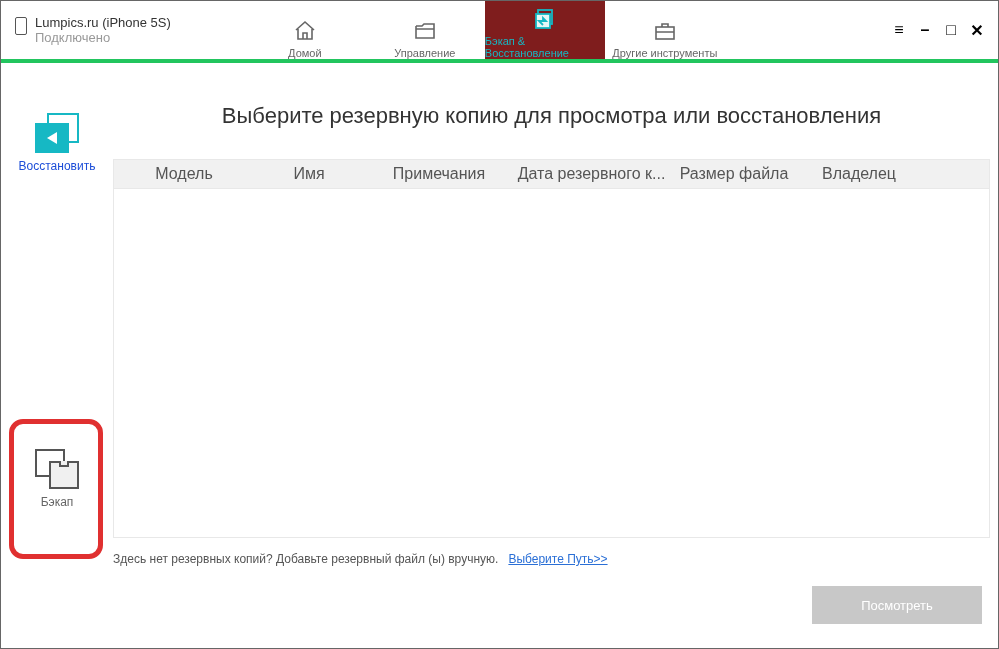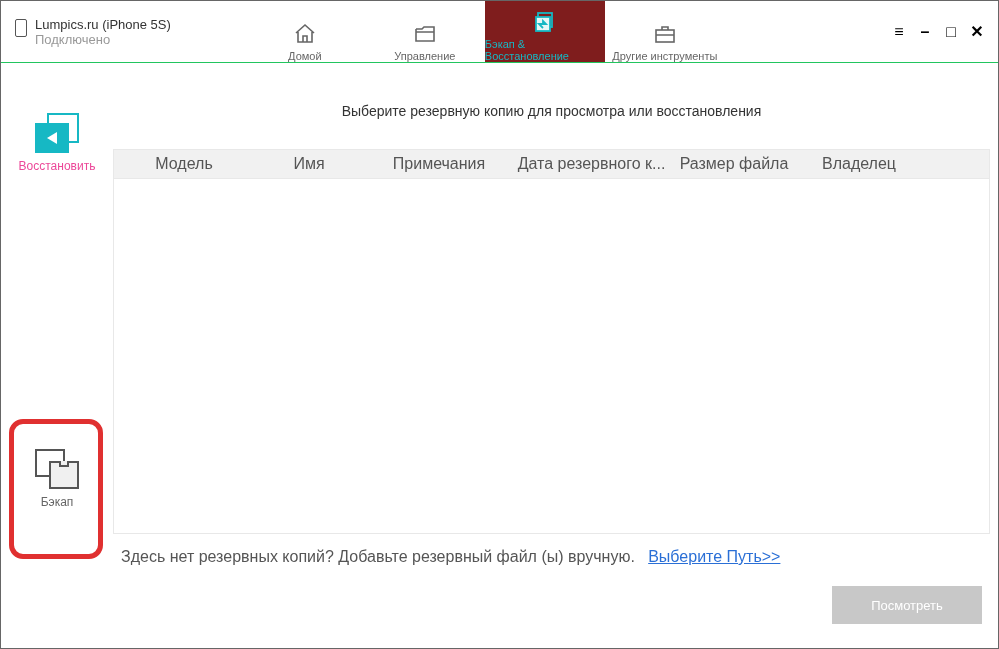--- a/index.html
+++ b/index.html
@@ -1,44 +1,44 @@
 <!DOCTYPE html>
 <html><head>
 <meta charset="utf-8">
 <style>
 *{box-sizing:border-box;margin:0;padding:0;font-family:"Segoe UI",Arial,sans-serif}
 body{background:#fff;width:999px;height:649px;overflow:hidden;position:relative}
 .window{width:100%;height:100%;display:flex;flex-direction:column;border:1px solid #666}
-.titlebar{height:62px;display:flex;align-items:center;border-bottom:1px solid #22c55e}
+.titlebar{height:62px;display:flex;align-items:center;border-bottom:4px solid #22c55e}
 .device-info{display:flex;align-items:flex-start;padding:12px 14px;gap:8px}
 .phone-icon{width:12px;height:18px;border:1.5px solid #555;border-radius:2px;margin-top:2px}
 .device-text{display:flex;flex-direction:column}
 .device-name{font-size:13px;color:#333}
 .device-status{font-size:13px;color:#999}
 .nav-tabs{display:flex;margin-left:60px;height:100%}
 .tab{width:120px;display:flex;flex-direction:column;align-items:center;justify-content:flex-end;gap:4px;font-size:11px;color:#666;cursor:pointer}
 .tab.active{background:#7f1d1d;color:#16b8c4}
 .tab svg{width:28px;height:24px}
 .win-controls{margin-left:auto;display:flex;gap:8px;padding-right:12px}
 .win-btn{width:18px;height:18px;display:flex;align-items:center;justify-content:center;font-size:16px;font-weight:bold;cursor:pointer}
 .content{flex:1;display:flex}
 .sidebar{width:112px;display:flex;flex-direction:column}
 .side-item{height:100px;display:flex;flex-direction:column;align-items:center;justify-content:center;gap:6px;font-size:12px;color:#666;cursor:pointer;position:relative}
-.side-item.restore{margin-top:30px;color:#ec4899}
+.side-item.restore{margin-top:30px;color:#1d4ed8}
 .side-item.backup{margin-top:auto;margin-bottom:110px;height:119px}
 .highlight-box{position:absolute;border:5px solid #e03030;border-radius:14px;width:94px;height:140px;left:8px;top:0;pointer-events:none}
 .main{flex:1;display:flex;flex-direction:column;padding:0 8px 0 0}
-.page-title{text-align:center;font-size:14px;color:#333;font-weight:400;margin:40px 0 30px}
+.page-title{text-align:center;font-size:22px;color:#333;font-weight:400;margin:40px 0 30px}
 .table-header{background:#f1f1f1;height:30px;display:flex;align-items:center;font-size:16px;color:#555;border:1px solid #e8e8e8}
 .th{text-align:center}
 .th1{width:140px}.th2{width:110px}.th3{width:150px}.th4{width:155px}.th5{width:130px}.th6{width:120px}
 .table-body{flex:1;border:1px solid #e8e8e8;border-top:none;margin-bottom:8px}
-.footer-text{font-size:16px;color:#555;margin:6px 0 20px 8px}
+.footer-text{font-size:12px;color:#555;margin:6px 0 20px 0}
 .footer-text a{color:#2a6fd6;text-decoration:underline;cursor:pointer}
-.view-btn{align-self:flex-end;width:150px;height:38px;background:#c8c8c8;color:#fff;font-size:13px;display:flex;align-items:center;justify-content:center;margin:0 8px 24px 0;cursor:pointer}
+.view-btn{align-self:flex-end;width:170px;height:38px;background:#c8c8c8;color:#fff;font-size:13px;display:flex;align-items:center;justify-content:center;margin:0 8px 24px 0;cursor:pointer}
 .restore-icon{width:44px;height:40px;position:relative}
 .restore-icon .back{position:absolute;width:32px;height:30px;border:2px solid #16b8c4;right:0;top:0}
 .restore-icon .front{position:absolute;width:34px;height:30px;background:#16b8c4;left:0;bottom:0;display:flex;align-items:center;justify-content:center}
 .restore-icon .arrow{width:0;height:0;border-top:6px solid transparent;border-bottom:6px solid transparent;border-right:10px solid #fff}
 .backup-icon{width:44px;height:40px;position:relative}
 .backup-icon .b1{position:absolute;width:30px;height:28px;border:2.5px solid #555;left:0;top:0}
 .backup-icon .b2{position:absolute;width:30px;height:28px;border:2.5px solid #555;background:#f0f0f0;right:0;bottom:0}
 .backup-icon .notch{position:absolute;width:10px;height:6px;border:2.5px solid #555;border-top:none;right:10px;bottom:22px;background:#f0f0f0}
 </style>
 </head>

